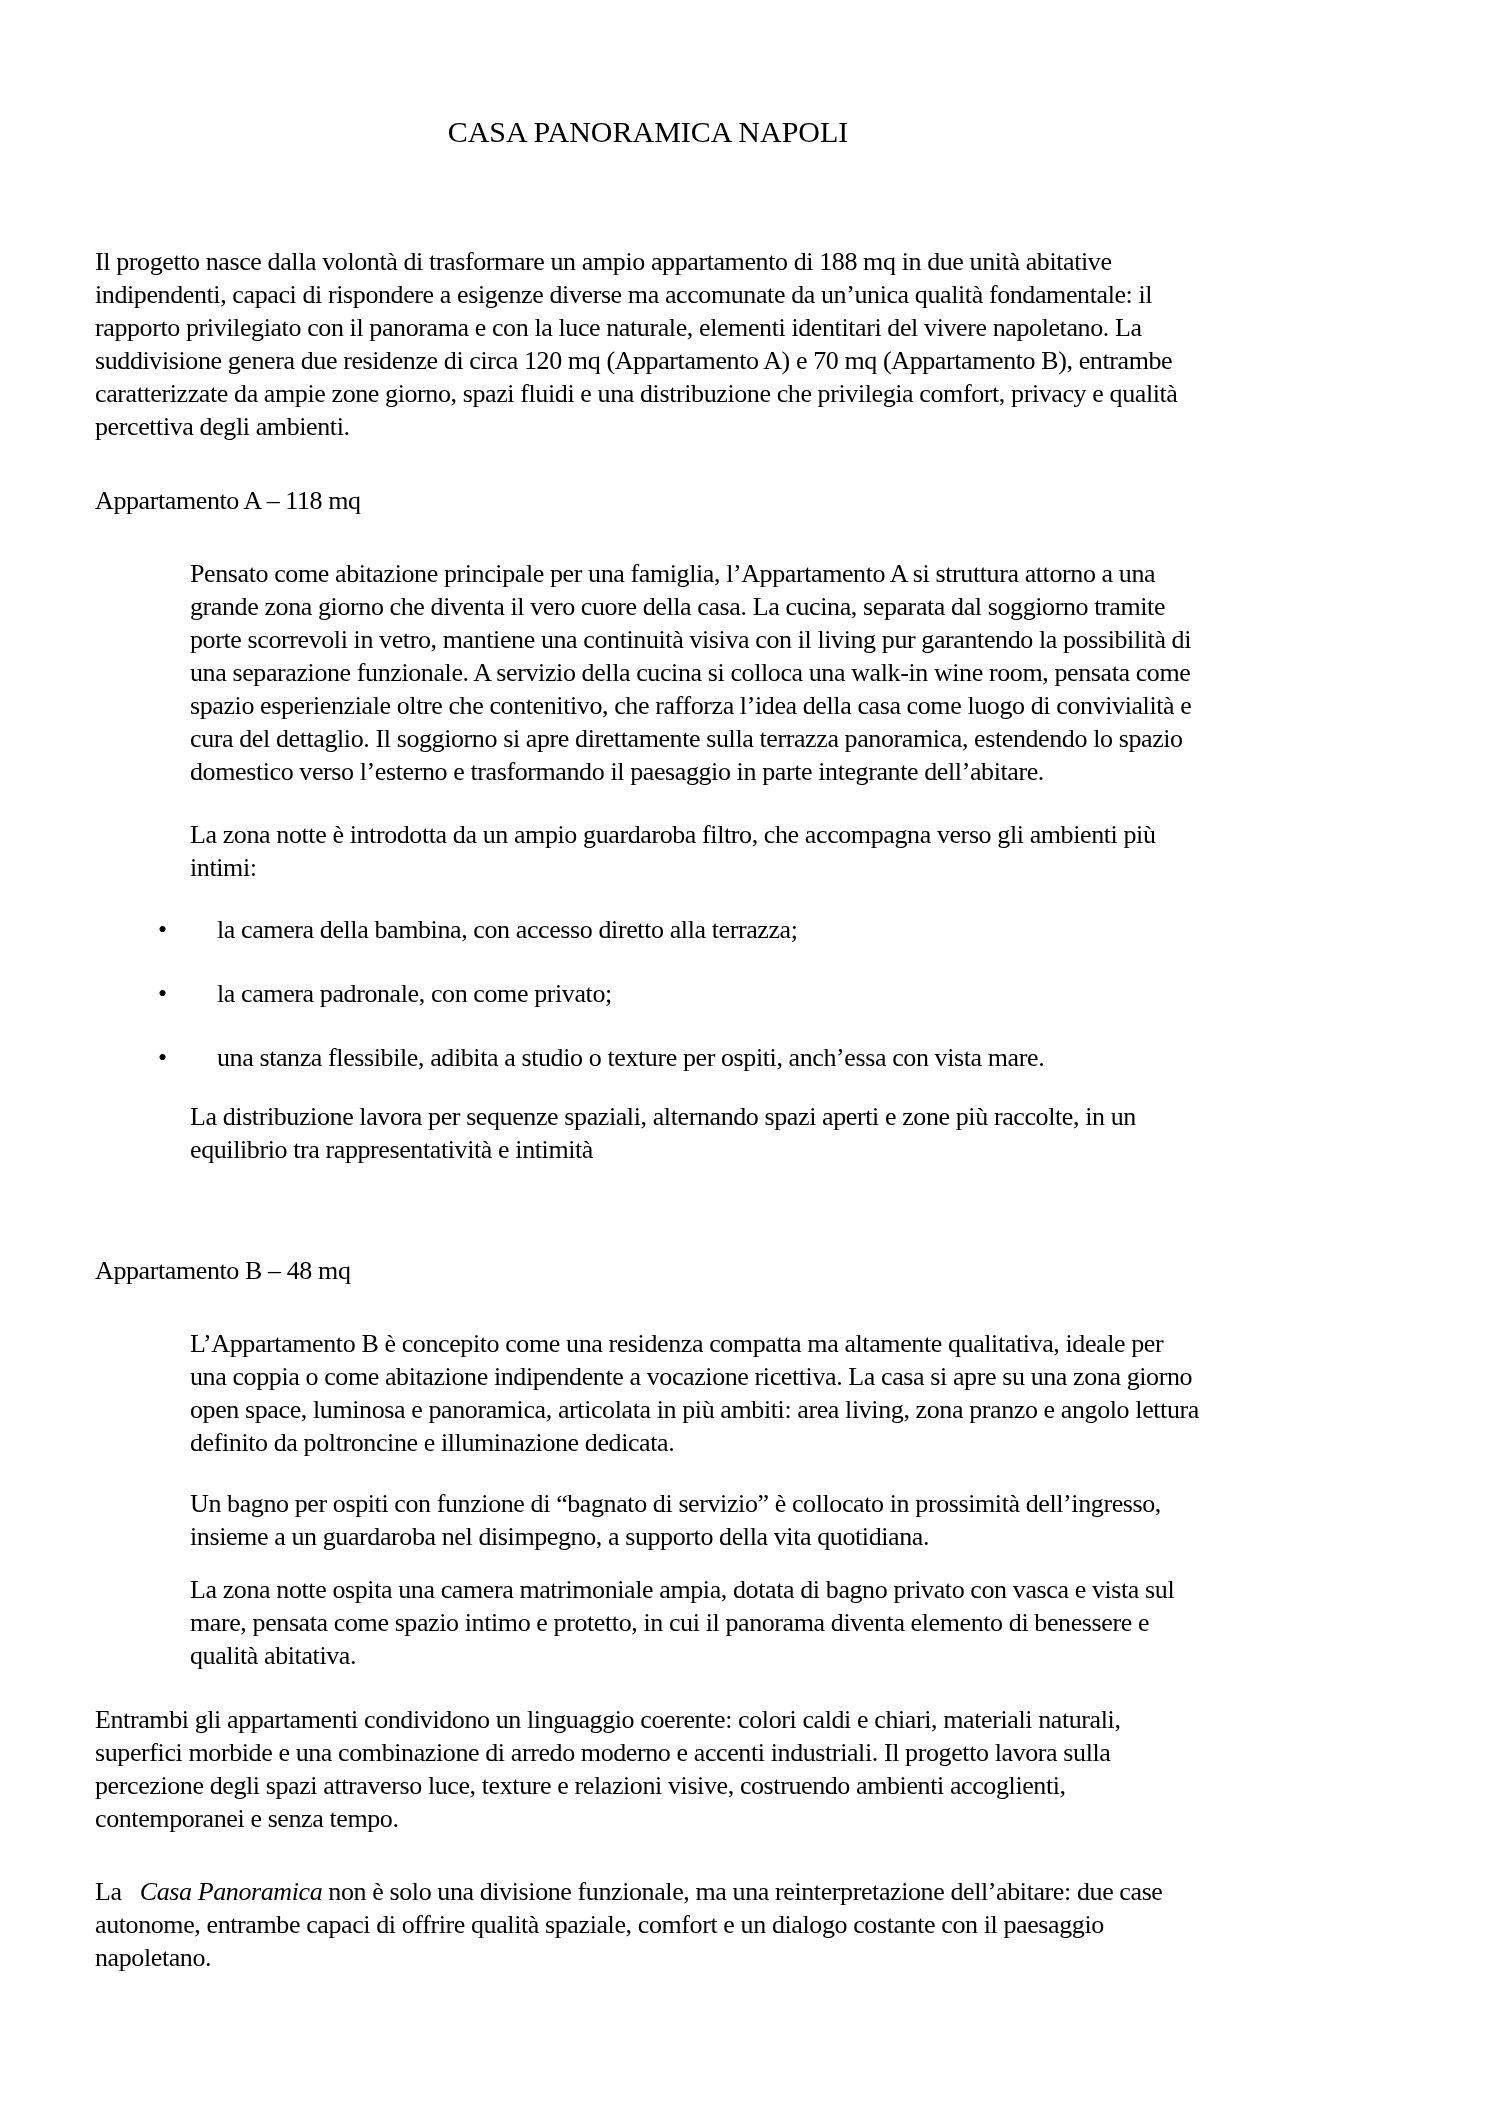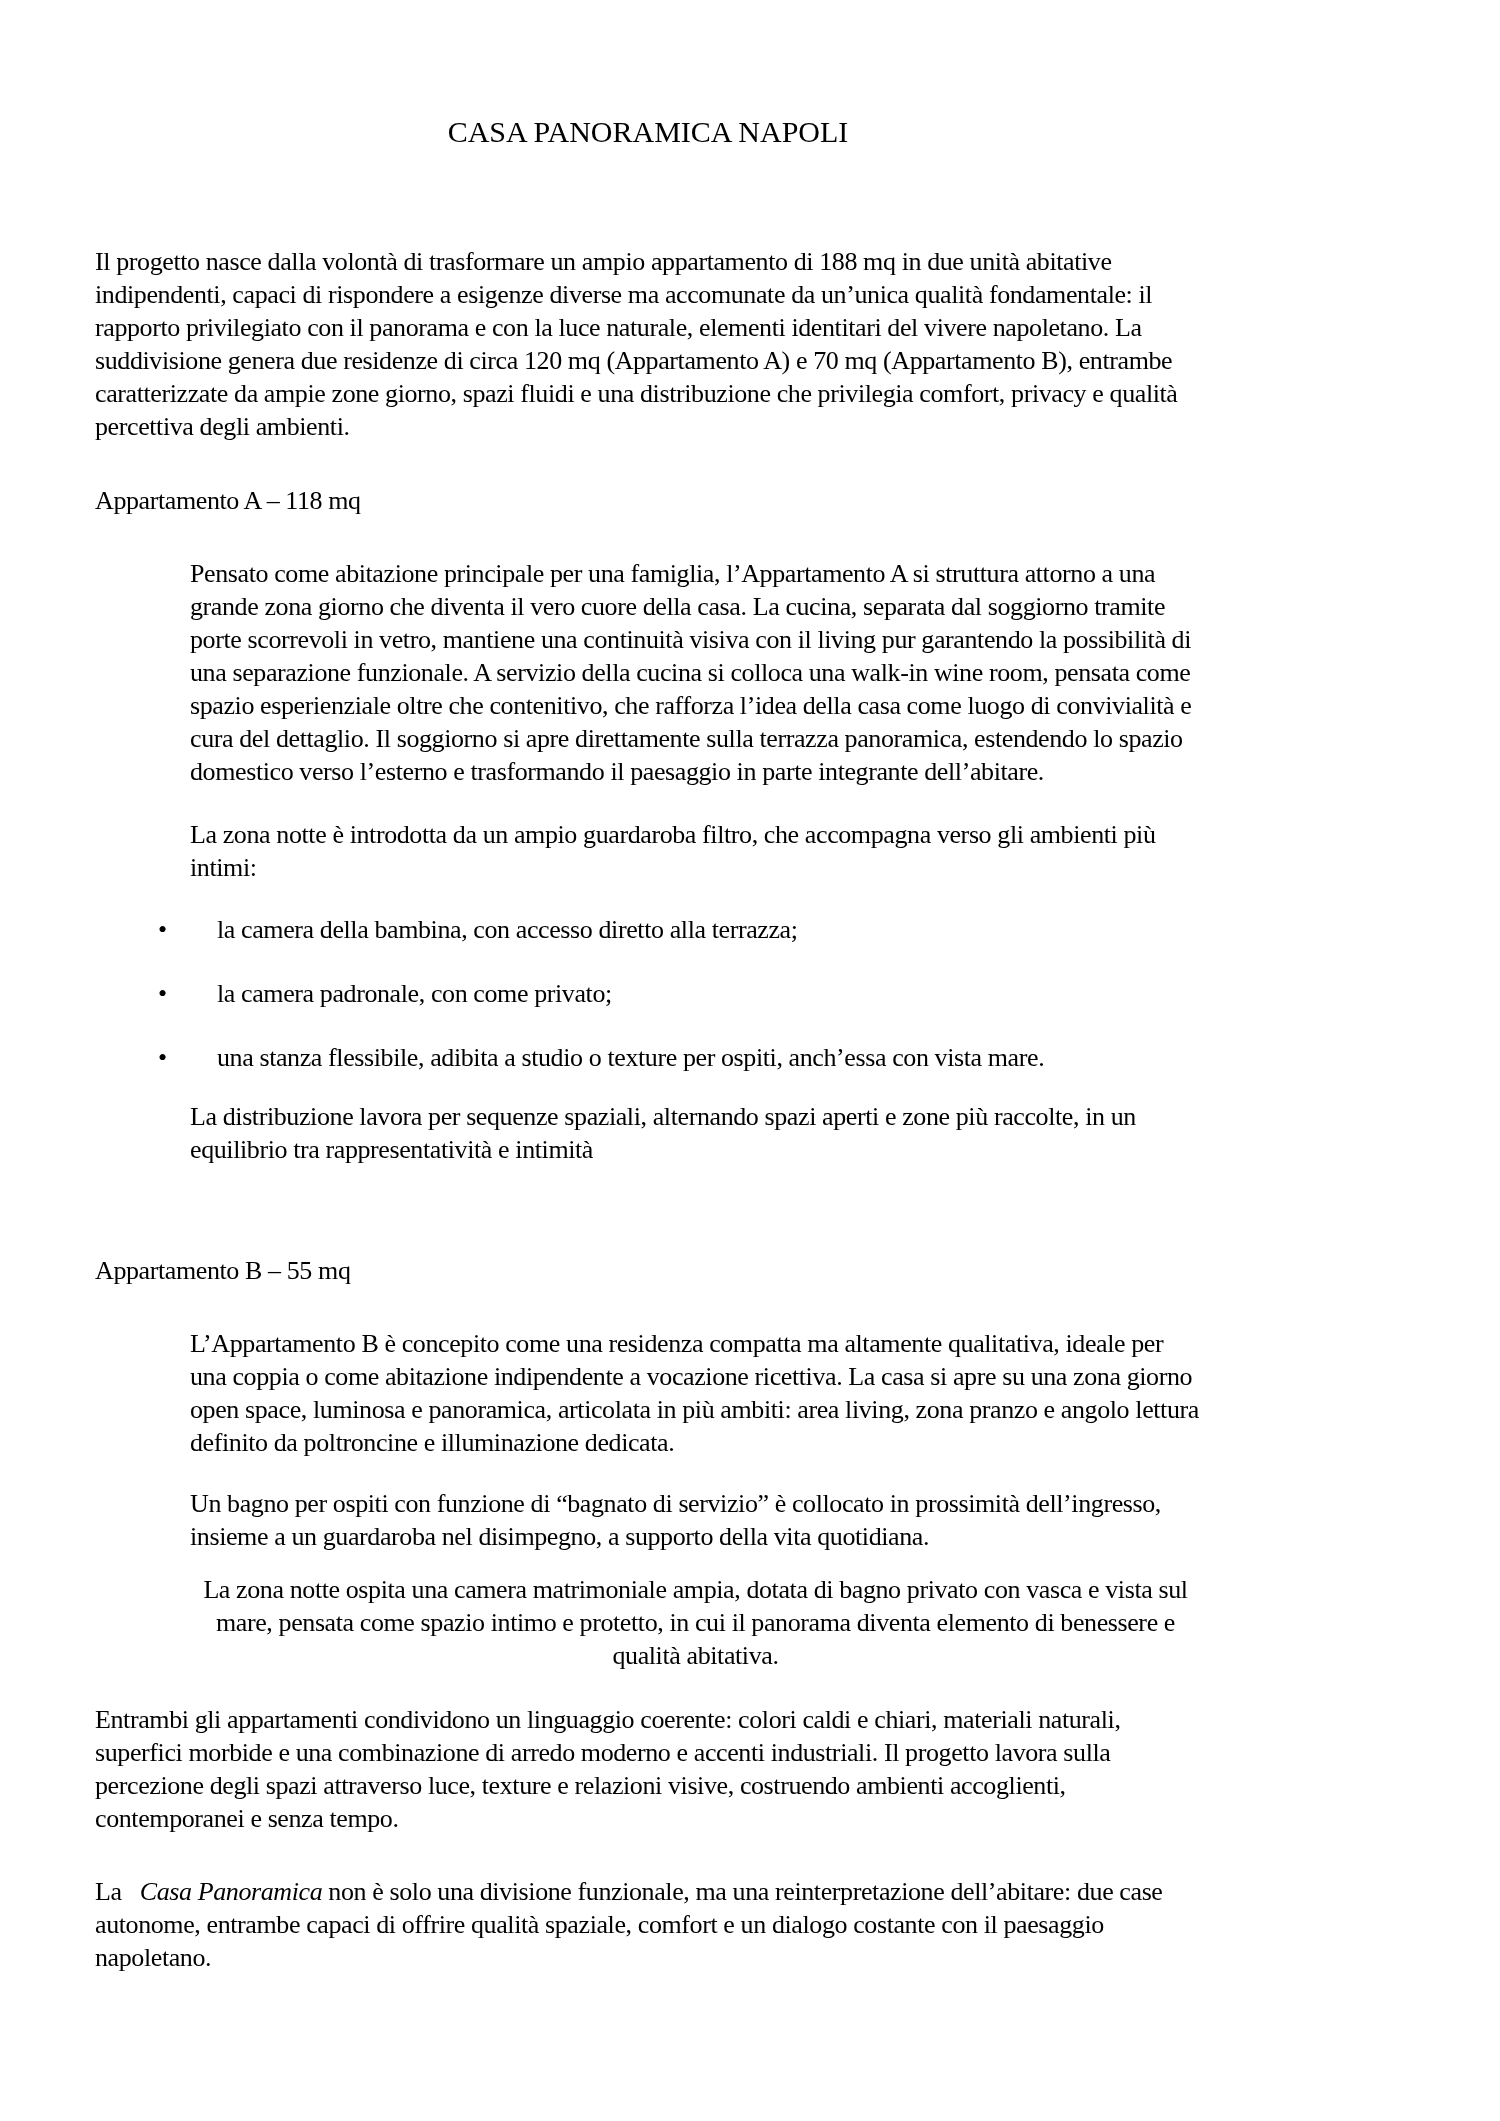--- a/index.html
+++ b/index.html
@@ -38,21 +38,21 @@
   }
   .intro      { margin-bottom: 41px; }
   .h-a        { margin-bottom: 40px; }
   .indent     { margin-left: 95px; }
   .pa1        { margin-bottom: 30px; }
   .pa2        { margin-bottom: 29px; }
   .pa3        { margin-bottom: 88px; }
   .h-b        { margin-bottom: 40px; }
   .pb1        { margin-bottom: 28px; }
   .pb2        { margin-bottom: 20px; }
-  .pb3        { margin-bottom: 31px; text-align: center; }
+  .pb3        { margin-bottom: 31px; }
   .closing1   { margin-bottom: 40px; }
   .closing2   { margin-bottom: 0; }
   ul.bullets {
     list-style: none;
     margin: 0;
     padding: 0;
   }
   ul.bullets li {
     display: flex;
     margin: 0 0 31px 63px;
@@ -91,21 +91,21 @@
       <span>la camera padronale, con come privato;</span>
     </li>
     <li class="last">
       <span class="dot">•</span>
       <span>una stanza flessibile, adibita a studio o texture per ospiti, anch’essa con vista mare.</span>
     </li>
   </ul>
 
   <p class="indent pa3">La distribuzione lavora per sequenze spaziali, alternando spazi aperti e zone più raccolte, in un equilibrio tra rappresentatività e intimità</p>
 
-  <h2 class="h-b">Appartamento B – 55 mq</h2>
+  <h2 class="h-b">Appartamento B – 48 mq</h2>
 
   <p class="indent pb1">L’Appartamento B è concepito come una residenza compatta ma altamente qualitativa, ideale per una coppia o come abitazione indipendente a vocazione ricettiva. La casa si apre su una zona giorno open space, luminosa e panoramica, articolata in più ambiti: area living, zona pranzo e angolo lettura definito da poltroncine e illuminazione dedicata.</p>
 
   <p class="indent pb2">Un bagno per ospiti con funzione di “bagnato di servizio” è collocato in prossimità dell’ingresso, insieme a un guardaroba nel disimpegno, a supporto della vita quotidiana.</p>
 
   <p class="indent pb3">La zona notte ospita una camera matrimoniale ampia, dotata di bagno privato con vasca e vista sul mare, pensata come spazio intimo e protetto, in cui il panorama diventa elemento di benessere e qualità abitativa.</p>
 
   <p class="closing1">Entrambi gli appartamenti condividono un linguaggio coerente: colori caldi e chiari, materiali naturali, superfici morbide e una combinazione di arredo moderno e accenti industriali. Il progetto lavora sulla percezione degli spazi attraverso luce, texture e relazioni visive, costruendo ambienti accoglienti, contemporanei e senza tempo.</p>
 
   <p class="closing2"><span>La </span><span class="it">Casa Panoramica</span><span> non è solo una divisione funzionale, ma una reinterpretazione dell’abitare: due case autonome, entrambe capaci di offrire qualità spaziale, comfort e un dialogo costante con il paesaggio napoletano.</span></p>

